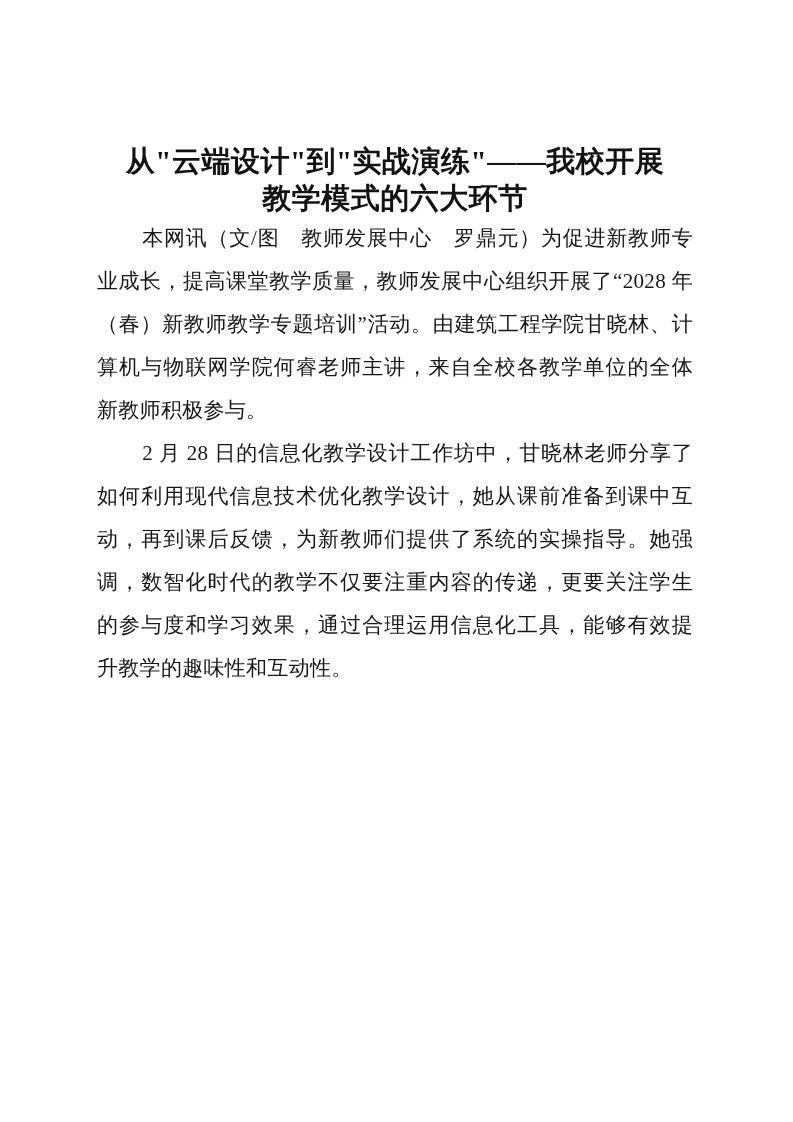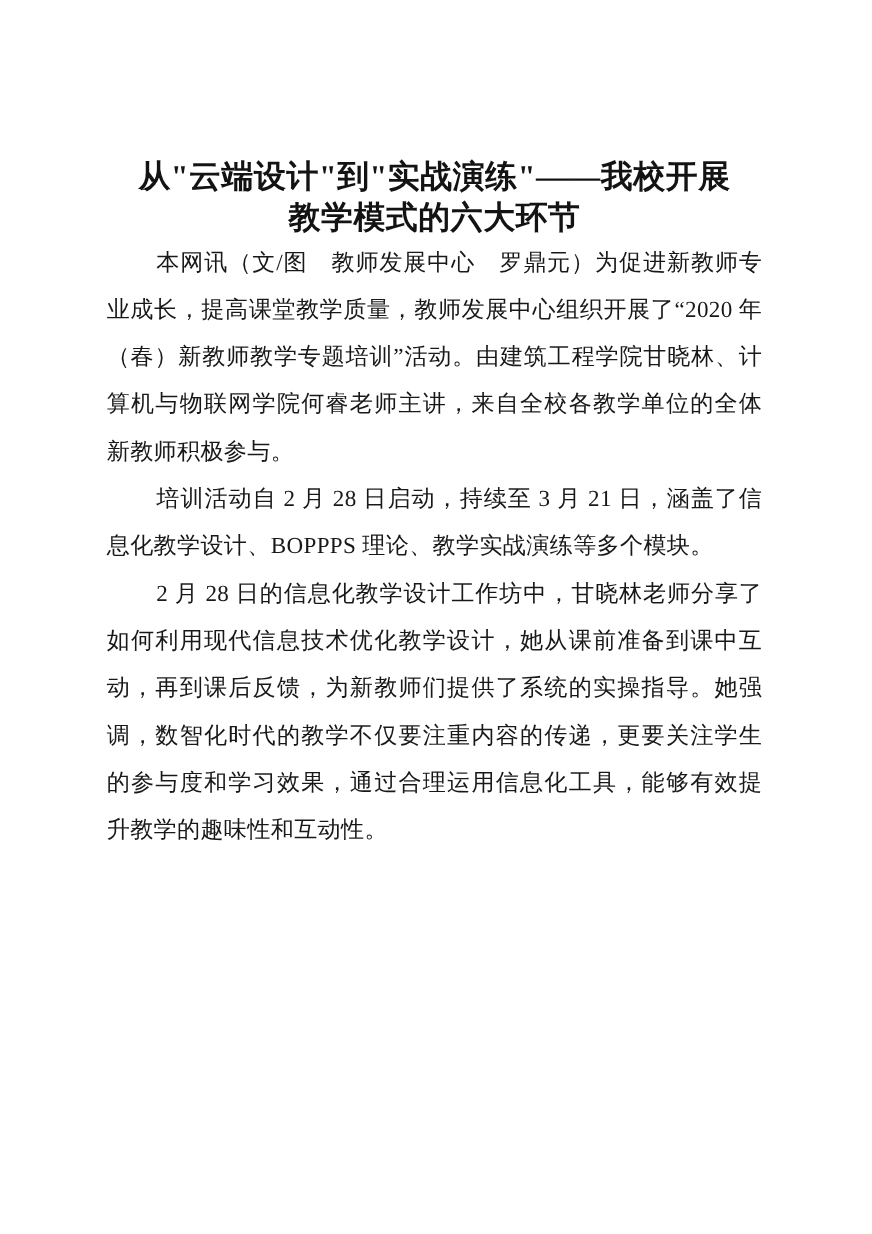--- a/index.html
+++ b/index.html
@@ -43,19 +43,18 @@
 </style>
 </head>
 <body>
 
 <div class="page">
   <h1 class="title">
     <span class="title-line">从"云端设计"到"实战演练"——我校开展</span>
     <span class="title-line">教学模式的六大环节</span>
   </h1>
 
-  <p class="body-para">本网讯（文/图　教师发展中心　罗鼎元）为促进新教师专业成长，提高课堂教学质量，教师发展中心组织开展了“2020 年（春）新教师教学专题培训”活动。由建筑工程学院甘晓林、计算机与物联网学院何睿老师主讲，来自全校各教学单位的全体新教师积极参与。</p>
+  <p class="body-para">本网讯（文/图　教师发展中心　罗鼎元）为促进新教师专业成长，提高课堂教学质量，教师发展中心组织开展了“2028 年（春）新教师教学专题培训”活动。由建筑工程学院甘晓林、计算机与物联网学院何睿老师主讲，来自全校各教学单位的全体新教师积极参与。</p>
 
-  <p class="body-para">培训活动自 2 月 28 日启动，持续至 3 月 21 日，涵盖了信息化教学设计、BOPPPS 理论、教学实战演练等多个模块。</p>
 
   <p class="body-para">2 月 28 日的信息化教学设计工作坊中，甘晓林老师分享了如何利用现代信息技术优化教学设计，她从课前准备到课中互动，再到课后反馈，为新教师们提供了系统的实操指导。她强调，数智化时代的教学不仅要注重内容的传递，更要关注学生的参与度和学习效果，通过合理运用信息化工具，能够有效提升教学的趣味性和互动性。</p>
 
 </div>
 
 </body></html>

